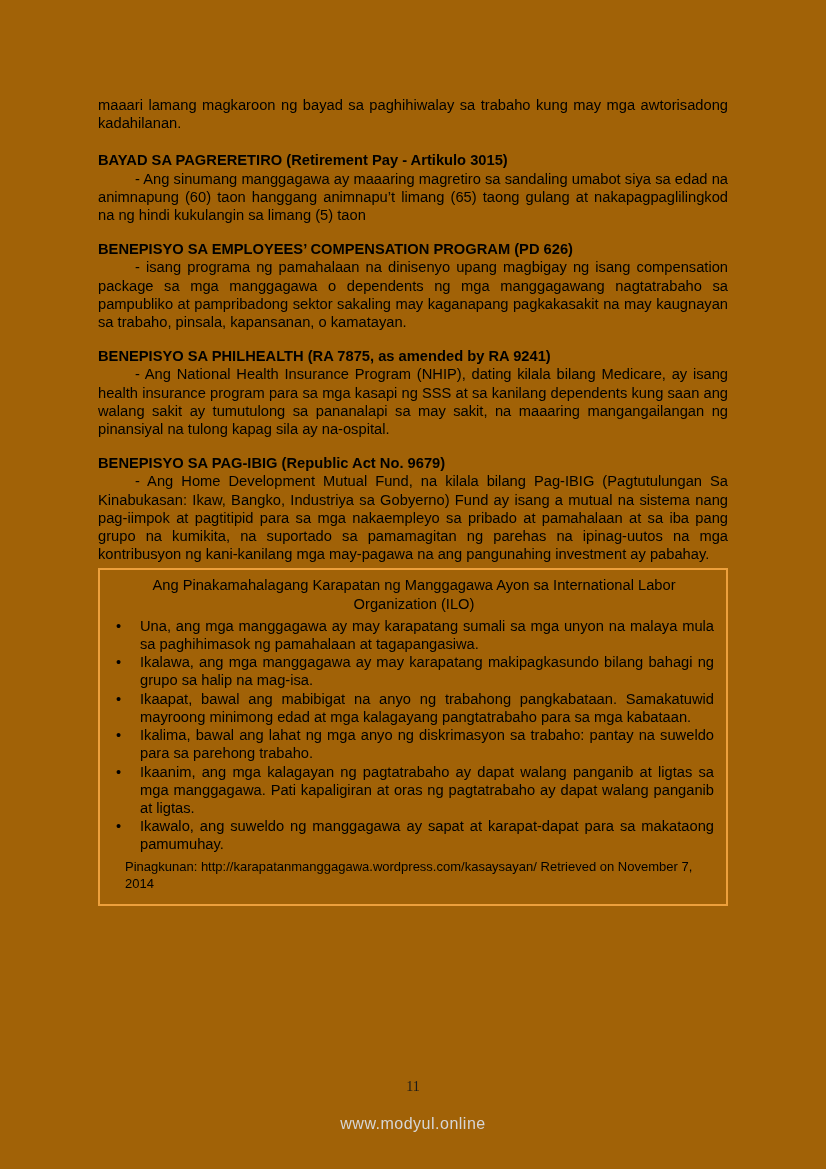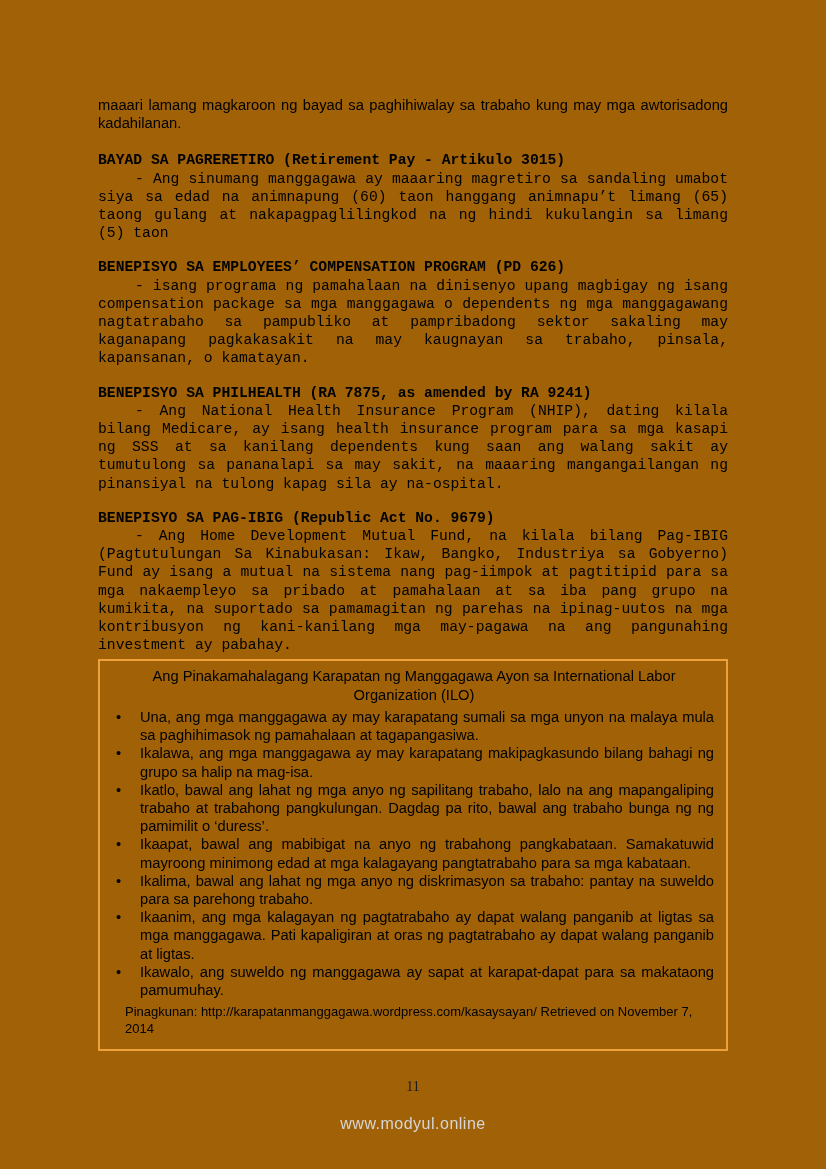--- a/index.html
+++ b/index.html
@@ -24,21 +24,21 @@
     font-size: 14.7px;
     line-height: 18.2px;
     text-align: justify;
   }
   .para {
     margin: 0;
   }
   .para-indent {
     text-indent: 37px;
   }
-  .section { margin-top: 16px; font-family: Liberation Mono, monospace; }
+  .section { margin-top: 16px; }
   .section-first { margin-top: 19px; }
   .heading {
     font-size: 14.7px;
     line-height: 18.2px;
     font-weight: bold;
     margin: 0;
     text-align: left;
   }
   .ilo-box {
     margin-top: 5px;
@@ -120,21 +120,20 @@
     <div class="section">
       <h2 class="heading">BENEPISYO SA PAG-IBIG (Republic Act No. 9679)</h2>
       <p class="para para-indent">- Ang Home Development Mutual Fund, na kilala bilang Pag-IBIG (Pagtutulungan Sa Kinabukasan: Ikaw, Bangko, Industriya sa Gobyerno) Fund ay isang a mutual na sistema nang pag-iimpok at pagtitipid para sa mga nakaempleyo sa pribado at pamahalaan at sa iba pang grupo na kumikita, na suportado sa pamamagitan ng parehas na ipinag-uutos na mga kontribusyon ng kani-kanilang mga may-pagawa na ang pangunahing investment ay pabahay.</p>
     </div>
 
     <div class="ilo-box">
       <div class="box-title">Ang Pinakamahalagang Karapatan ng Manggagawa Ayon sa International Labor Organization (ILO)</div>
       <ul class="box-list">
         <li>Una, ang mga manggagawa ay may karapatang sumali sa mga unyon na malaya mula sa paghihimasok ng pamahalaan at tagapangasiwa.</li>
         <li>Ikalawa, ang mga manggagawa ay may karapatang makipagkasundo bilang bahagi ng grupo sa halip na mag-isa.</li>
-        <li>Ikatlo, bawal ang lahat ng mga anyo ng sapilitang trabaho, lalo na ang mapangaliping trabaho at trabahong pangkulungan. Dagdag pa rito, bawal ang trabaho bunga ng ng pamimilit o ‘duress’.</li>
         <li>Ikaapat, bawal ang mabibigat na anyo ng trabahong pangkabataan. Samakatuwid mayroong minimong edad at mga kalagayang pangtatrabaho para sa mga kabataan.</li>
         <li>Ikalima, bawal ang lahat ng mga anyo ng diskrimasyon sa trabaho: pantay na suweldo para sa parehong trabaho.</li>
         <li>Ikaanim, ang mga kalagayan ng pagtatrabaho ay dapat walang panganib at ligtas sa mga manggagawa.  Pati kapaligiran at oras ng pagtatrabaho ay dapat walang panganib at ligtas.</li>
         <li>Ikawalo, ang suweldo ng manggagawa ay sapat at karapat-dapat para sa makataong pamumuhay.</li>
       </ul>
       <div class="source-line">Pinagkunan: http://karapatanmanggagawa.wordpress.com/kasaysayan/ Retrieved on November 7, 2014</div>
     </div>
 
   </div>
 

